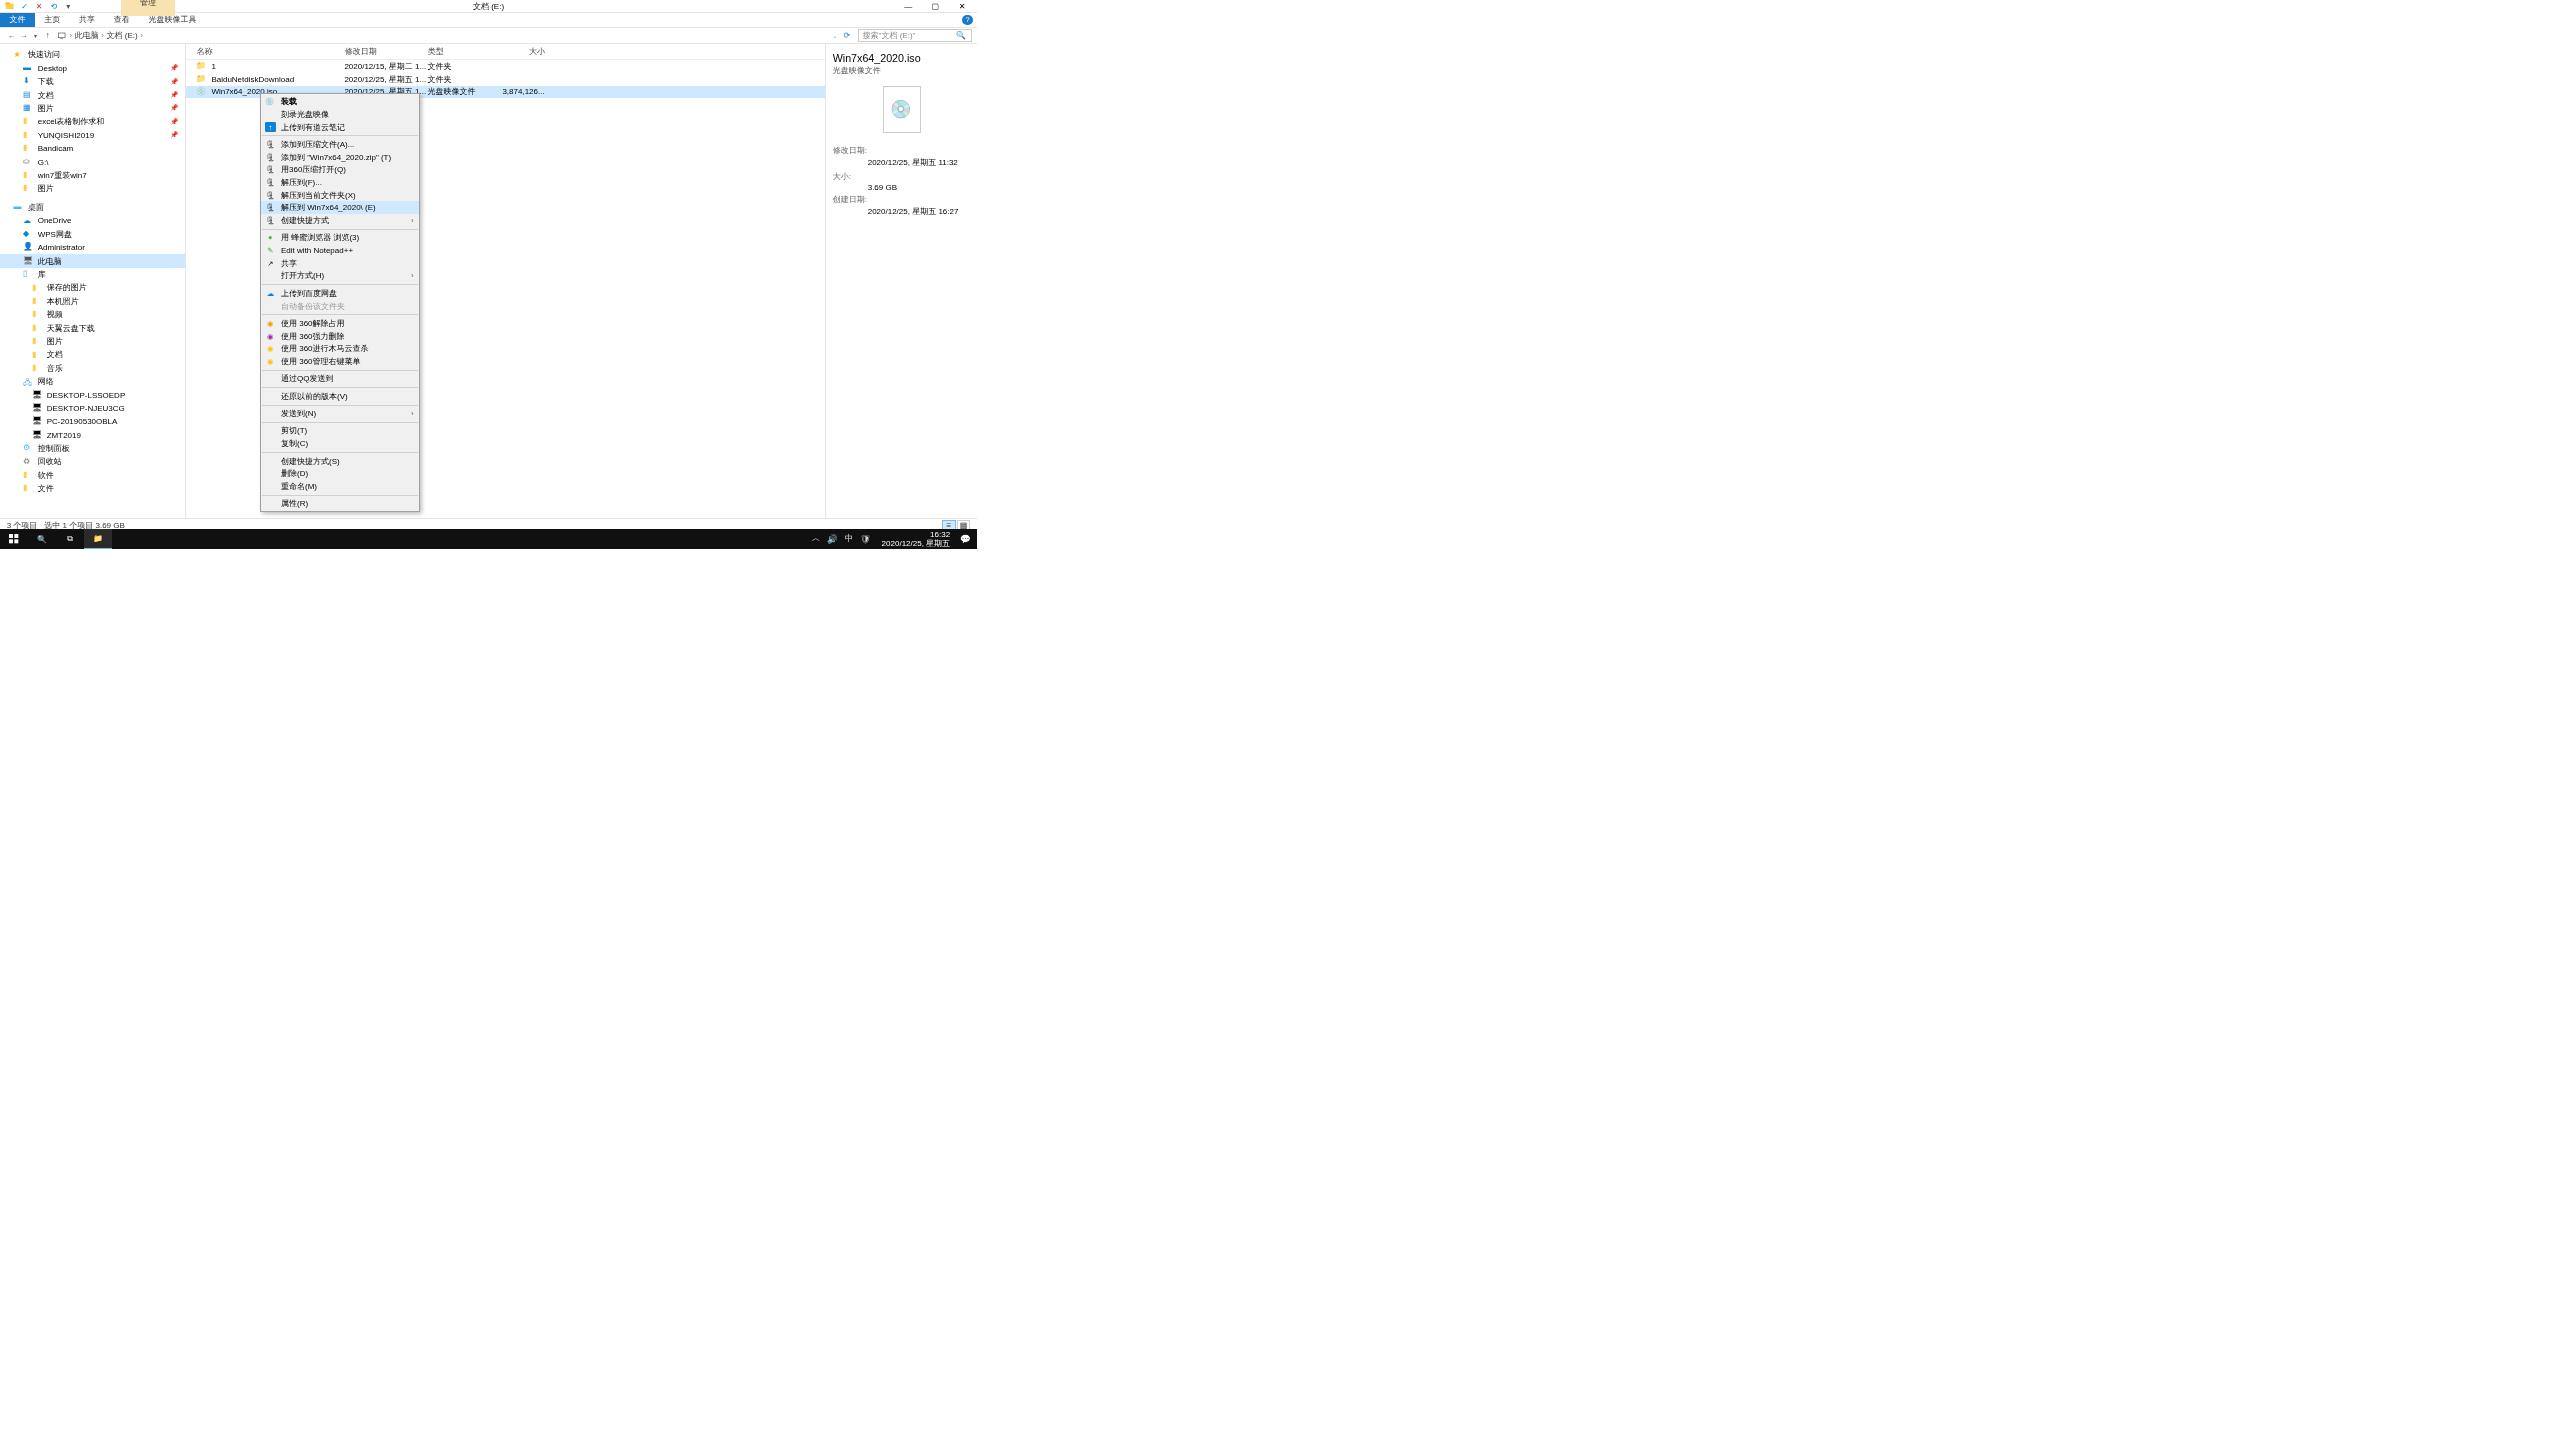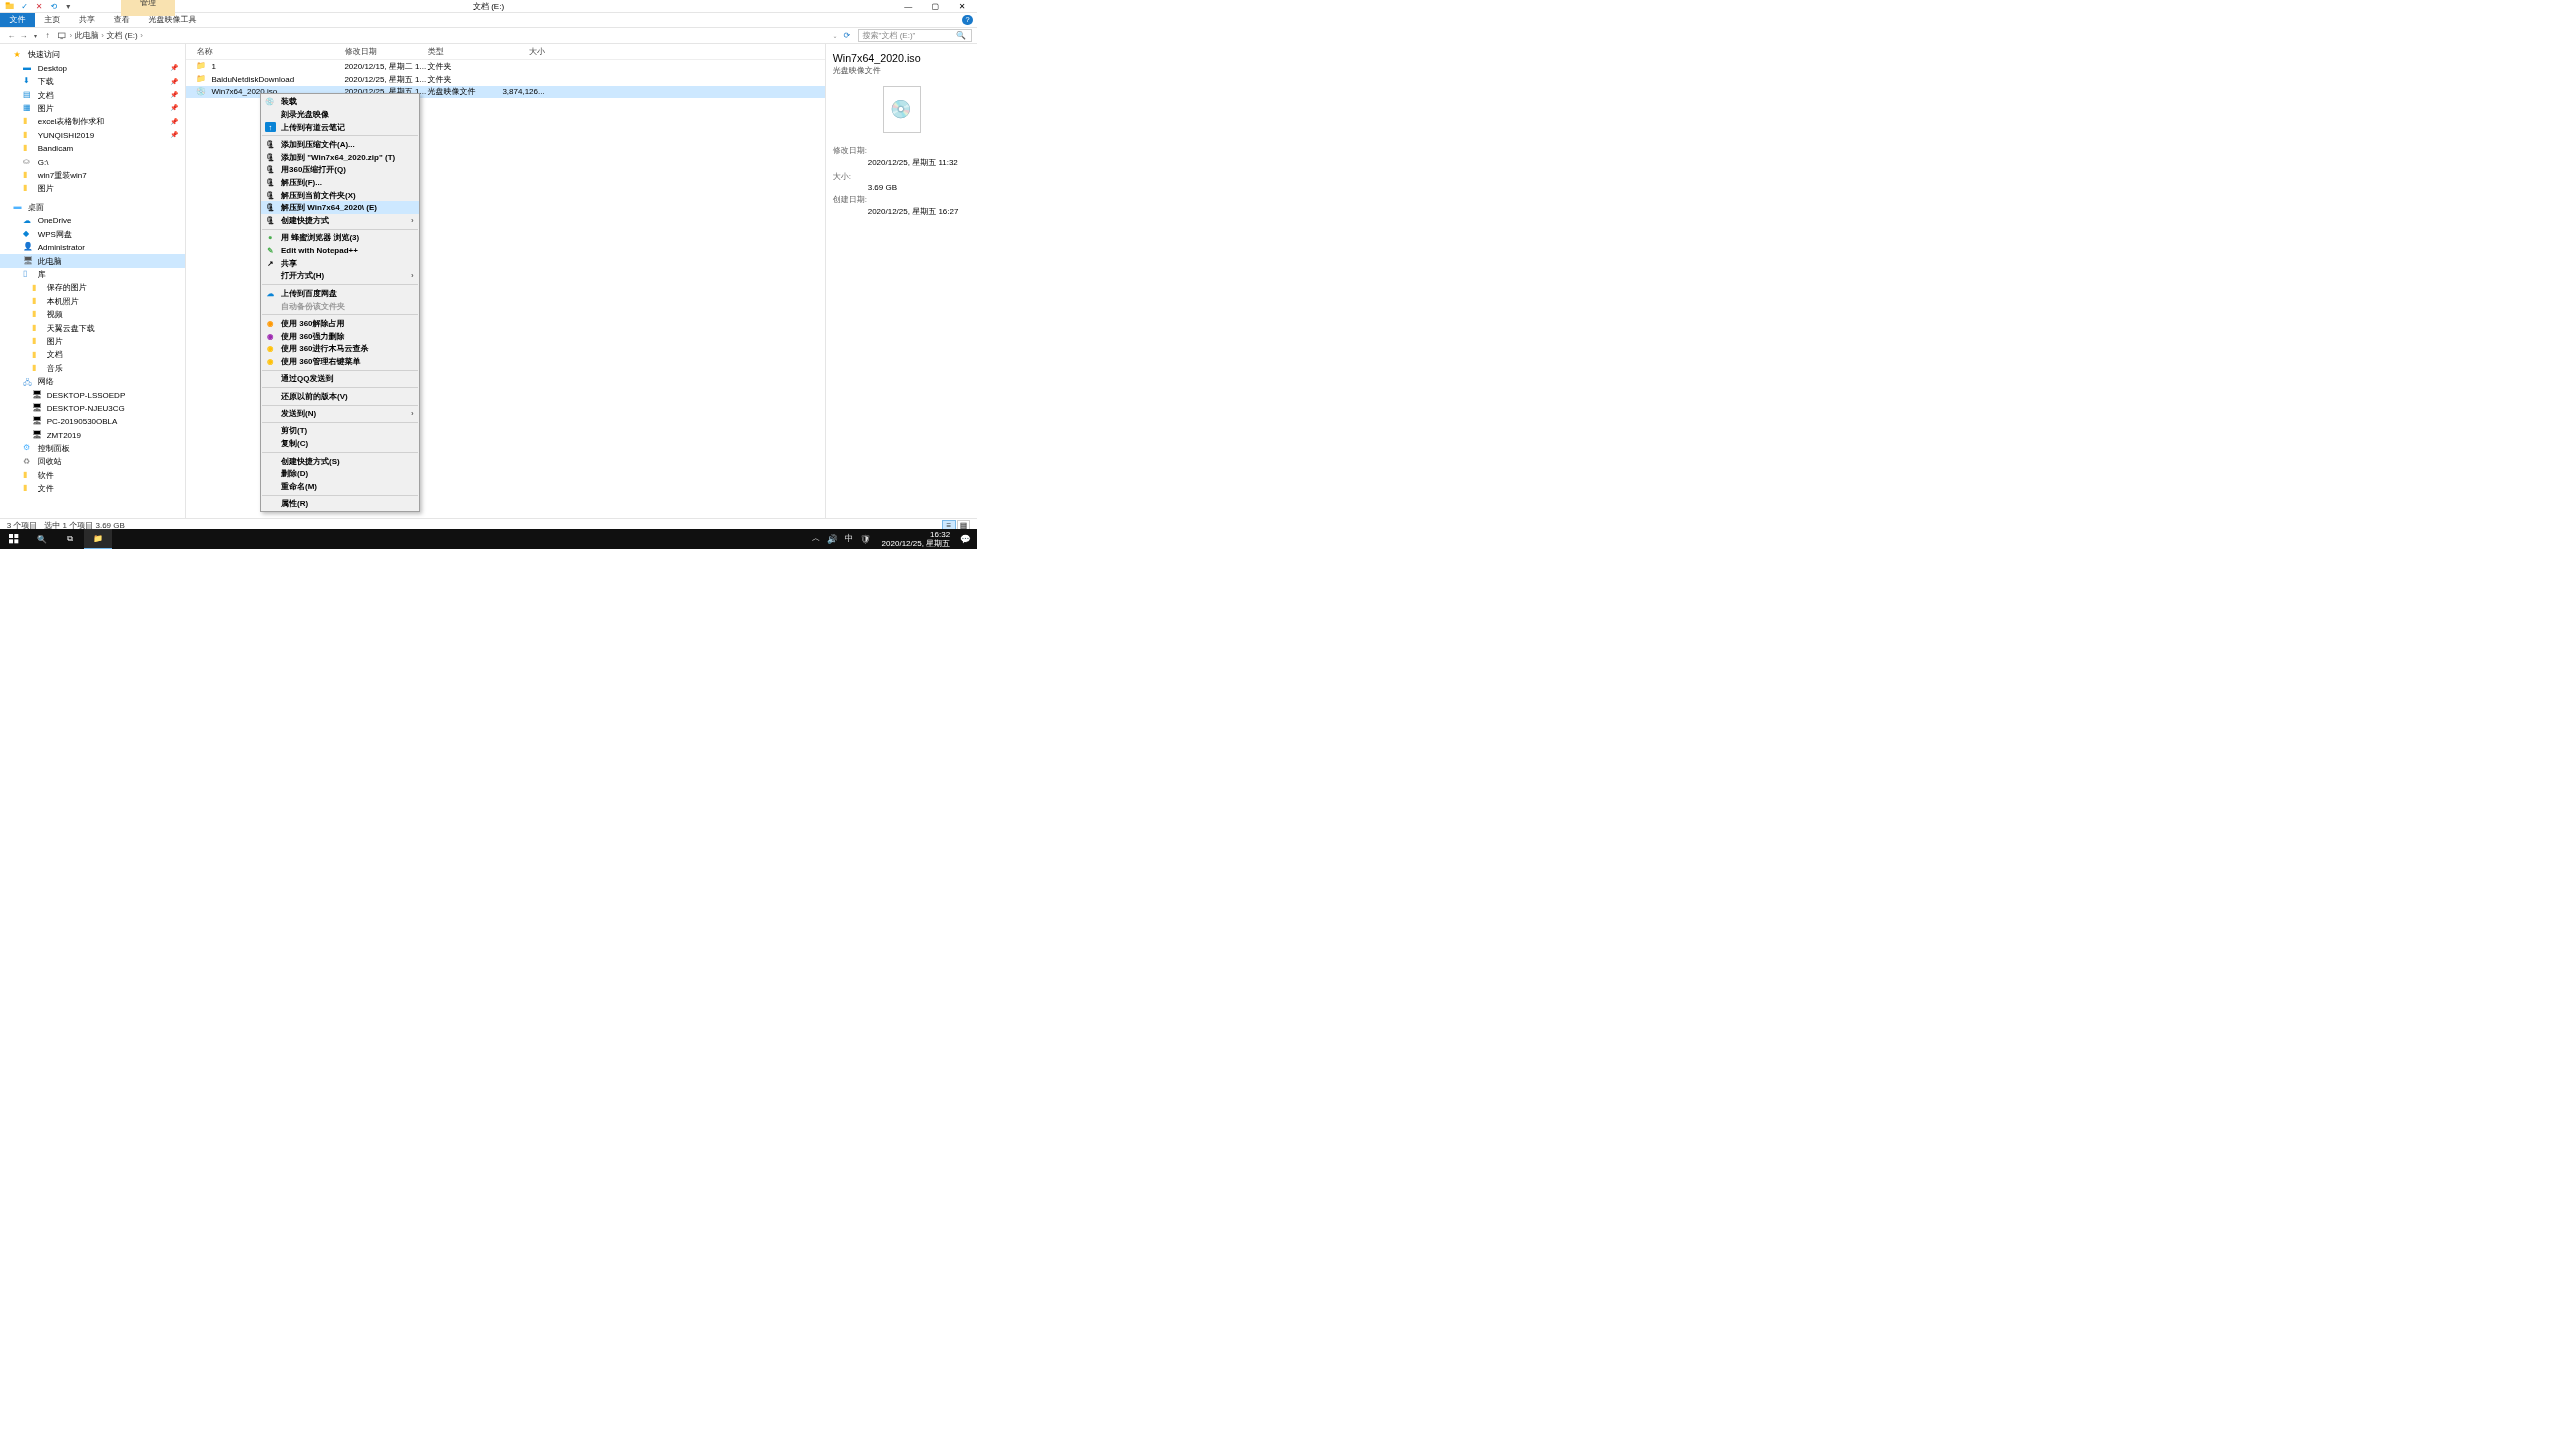--- a/index.html
+++ b/index.html
@@ -59,21 +59,21 @@
 .d-k { width:35px; color:#666;} .d-v{color:#000;margin-top:12px;}
 
 
 .status { height:12.7px; border-top:0.7px solid #e5e5e5; display:flex; align-items:center; padding:0 6.7px; color:#333; gap:7px;}
 .status .views { margin-left:auto; display:flex; gap:1.3px;}
 .status .vbtn { width:13.4px; height:10px; border:0.7px solid #ccc; display:flex; align-items:center; justify-content:center;}
 .status .vbtn.sel { background:#cde8ff; border-color:#7ab8e8;}
 
 
 .ctx { position:absolute; left:260px; top:93px; width:160px; background:#f0f0f0; border:0.7px solid #a0a0a0; box-shadow:2px 2px 4px rgba(0,0,0,.25); padding:1.3px 0;}
-.ctx-item { height:12.7px; display:flex; align-items:center; padding:0 5.4px 0 20px; position:relative; color:#000;font-weight:bold;}
+.ctx-item { height:12.7px; display:flex; align-items:center; padding:0 5.4px 0 20px; position:relative; color:#000;}
 .ctx-item.hl { background:#cde8ff;}
 .ctx-item.dis { color:#9a9a9a;}
 .ctx-sep { height:0.7px; background:#d0d0d0; margin:2px 1.3px;}
 .ctx-ico { position:absolute; left:4px; width:10.7px; height:10.7px; display:flex; align-items:center; justify-content:center; font-size:7.4px;}
 .ctx-sub { position:absolute; right:5.4px; color:#666;}
 .ctx-item.b { font-weight:bold;}
 
 
 .taskbar { position:absolute; bottom:0; left:0; right:0; height:20px; background:#101010; display:flex; align-items:center; color:#fff;}
 .tb-btn { width:28px; height:20px; display:flex; align-items:center; justify-content:center;}

